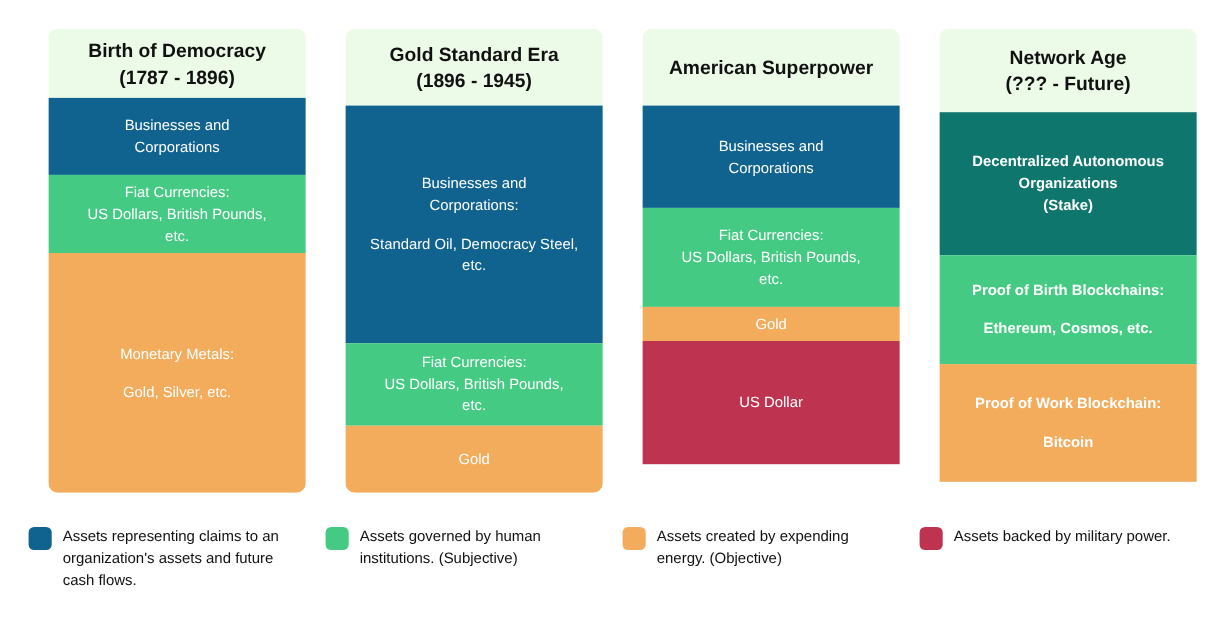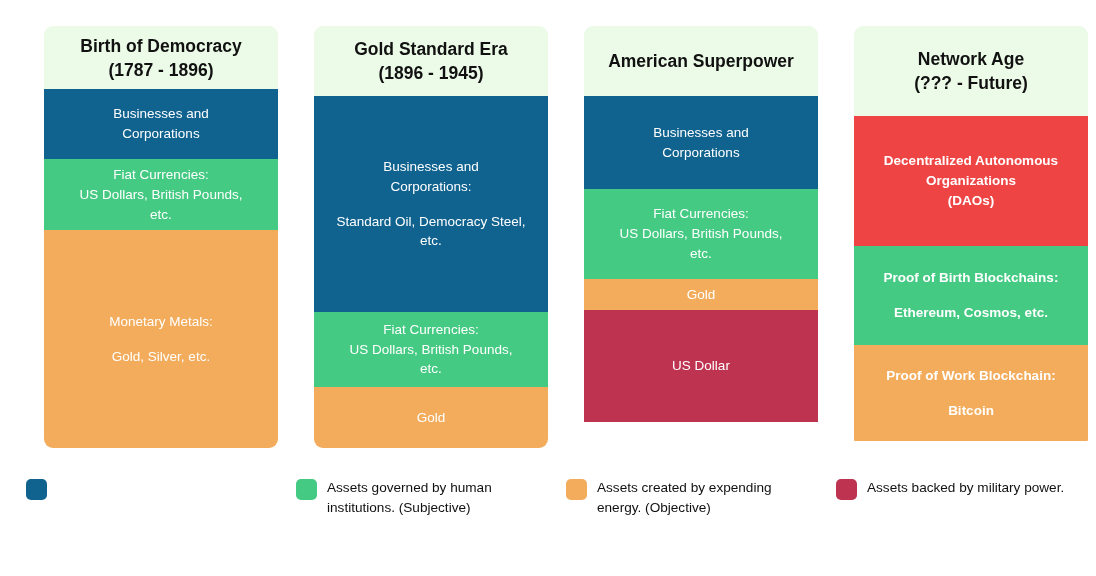--- a/index.html
+++ b/index.html
@@ -162,45 +162,46 @@
           <span class="seg-line">etc.</span>
         </div>
         <div class="seg" style="height: 31px; background: rgb(242, 172, 92); color: rgb(255, 255, 255);">
           <span class="seg-line">Gold</span>
         </div>
         <div class="seg" style="height: 112px; background: rgb(189, 51, 80); color: rgb(255, 255, 255);">
           <span class="seg-line">US Dollar</span>
         </div>
       </div>
       <div class="column">
-        <div class="col-header" style="height: 90px; background: rgb(236, 251, 231); color: rgb(17, 17, 17);">
+        <div class="col-header" style="height: 76px; background: rgb(236, 251, 231); color: rgb(17, 17, 17);">
           <span class="ttl-line">Network Age</span>
           <span class="ttl-line">(??? - Future)</span>
         </div>
-        <div class="seg bold" style="height: 130px; background: #ef4444; color: rgb(255, 255, 255);">
+        <div class="seg bold" style="height: 130px; background: #0f766e; color: rgb(255, 255, 255);">
           <span class="seg-line">Decentralized Autonomous</span>
           <span class="seg-line">Organizations</span>
-          <span class="seg-line">(DAOs)</span>
+          <span class="seg-line">(Stake)</span>
         </div>
         <div class="seg bold" style="height: 99px; background: rgb(69, 202, 131); color: rgb(255, 255, 255);">
           <span class="seg-line">Proof of Birth Blockchains:</span>
           <span class="spacer"></span>
           <span class="seg-line">Ethereum, Cosmos, etc.</span>
         </div>
-        <div class="seg bold" style="height: 96px; background: rgb(242, 172, 92); color: rgb(255, 255, 255);">
+        <div class="seg bold" style="height: 107px; background: rgb(242, 172, 92); color: rgb(255, 255, 255);">
           <span class="seg-line">Proof of Work Blockchain:</span>
           <span class="spacer"></span>
           <span class="seg-line">Bitcoin</span>
         </div>
       </div>
     </div>
 
   <div class="legend">
       <div class="legend-item">
         <div class="swatch" style="background: rgb(16, 98, 143);"></div>
+        <div class="legend-text">Assets representing claims to an organization's assets and future cash flows.</div>
       </div>
       <div class="legend-item">
         <div class="swatch" style="background: rgb(69, 202, 131);"></div>
         <div class="legend-text">Assets governed by human institutions. (Subjective)</div>
       </div>
       <div class="legend-item">
         <div class="swatch" style="background: rgb(242, 172, 92);"></div>
         <div class="legend-text">Assets created by expending energy. (Objective)</div>
       </div>
       <div class="legend-item">

